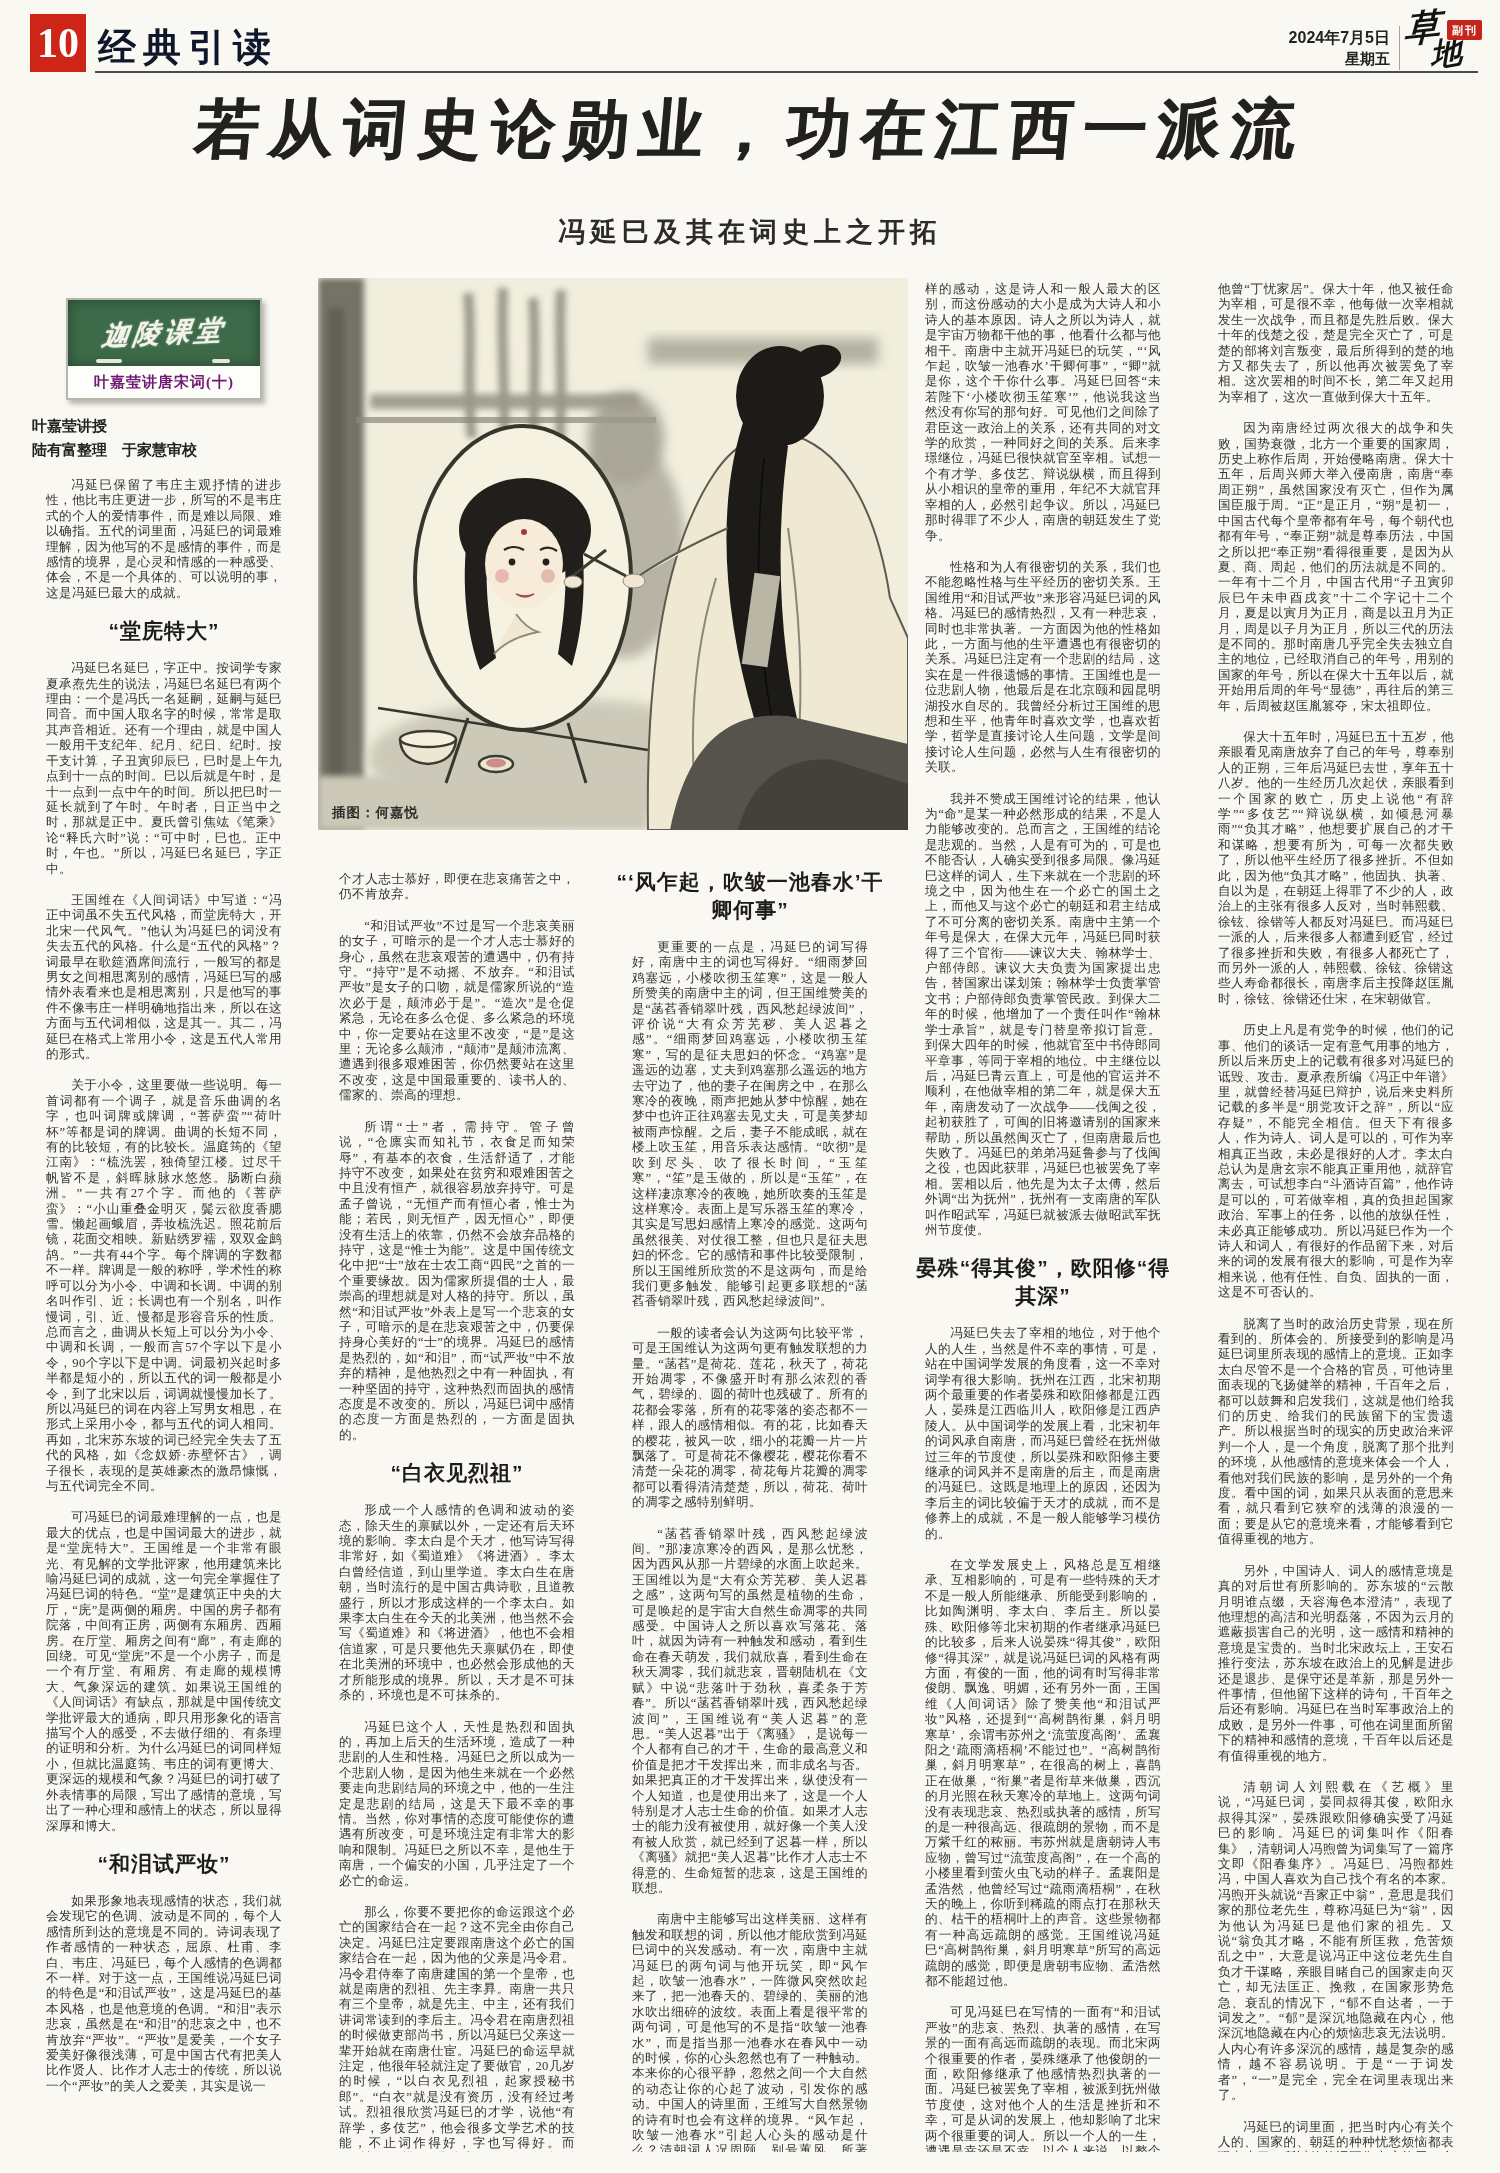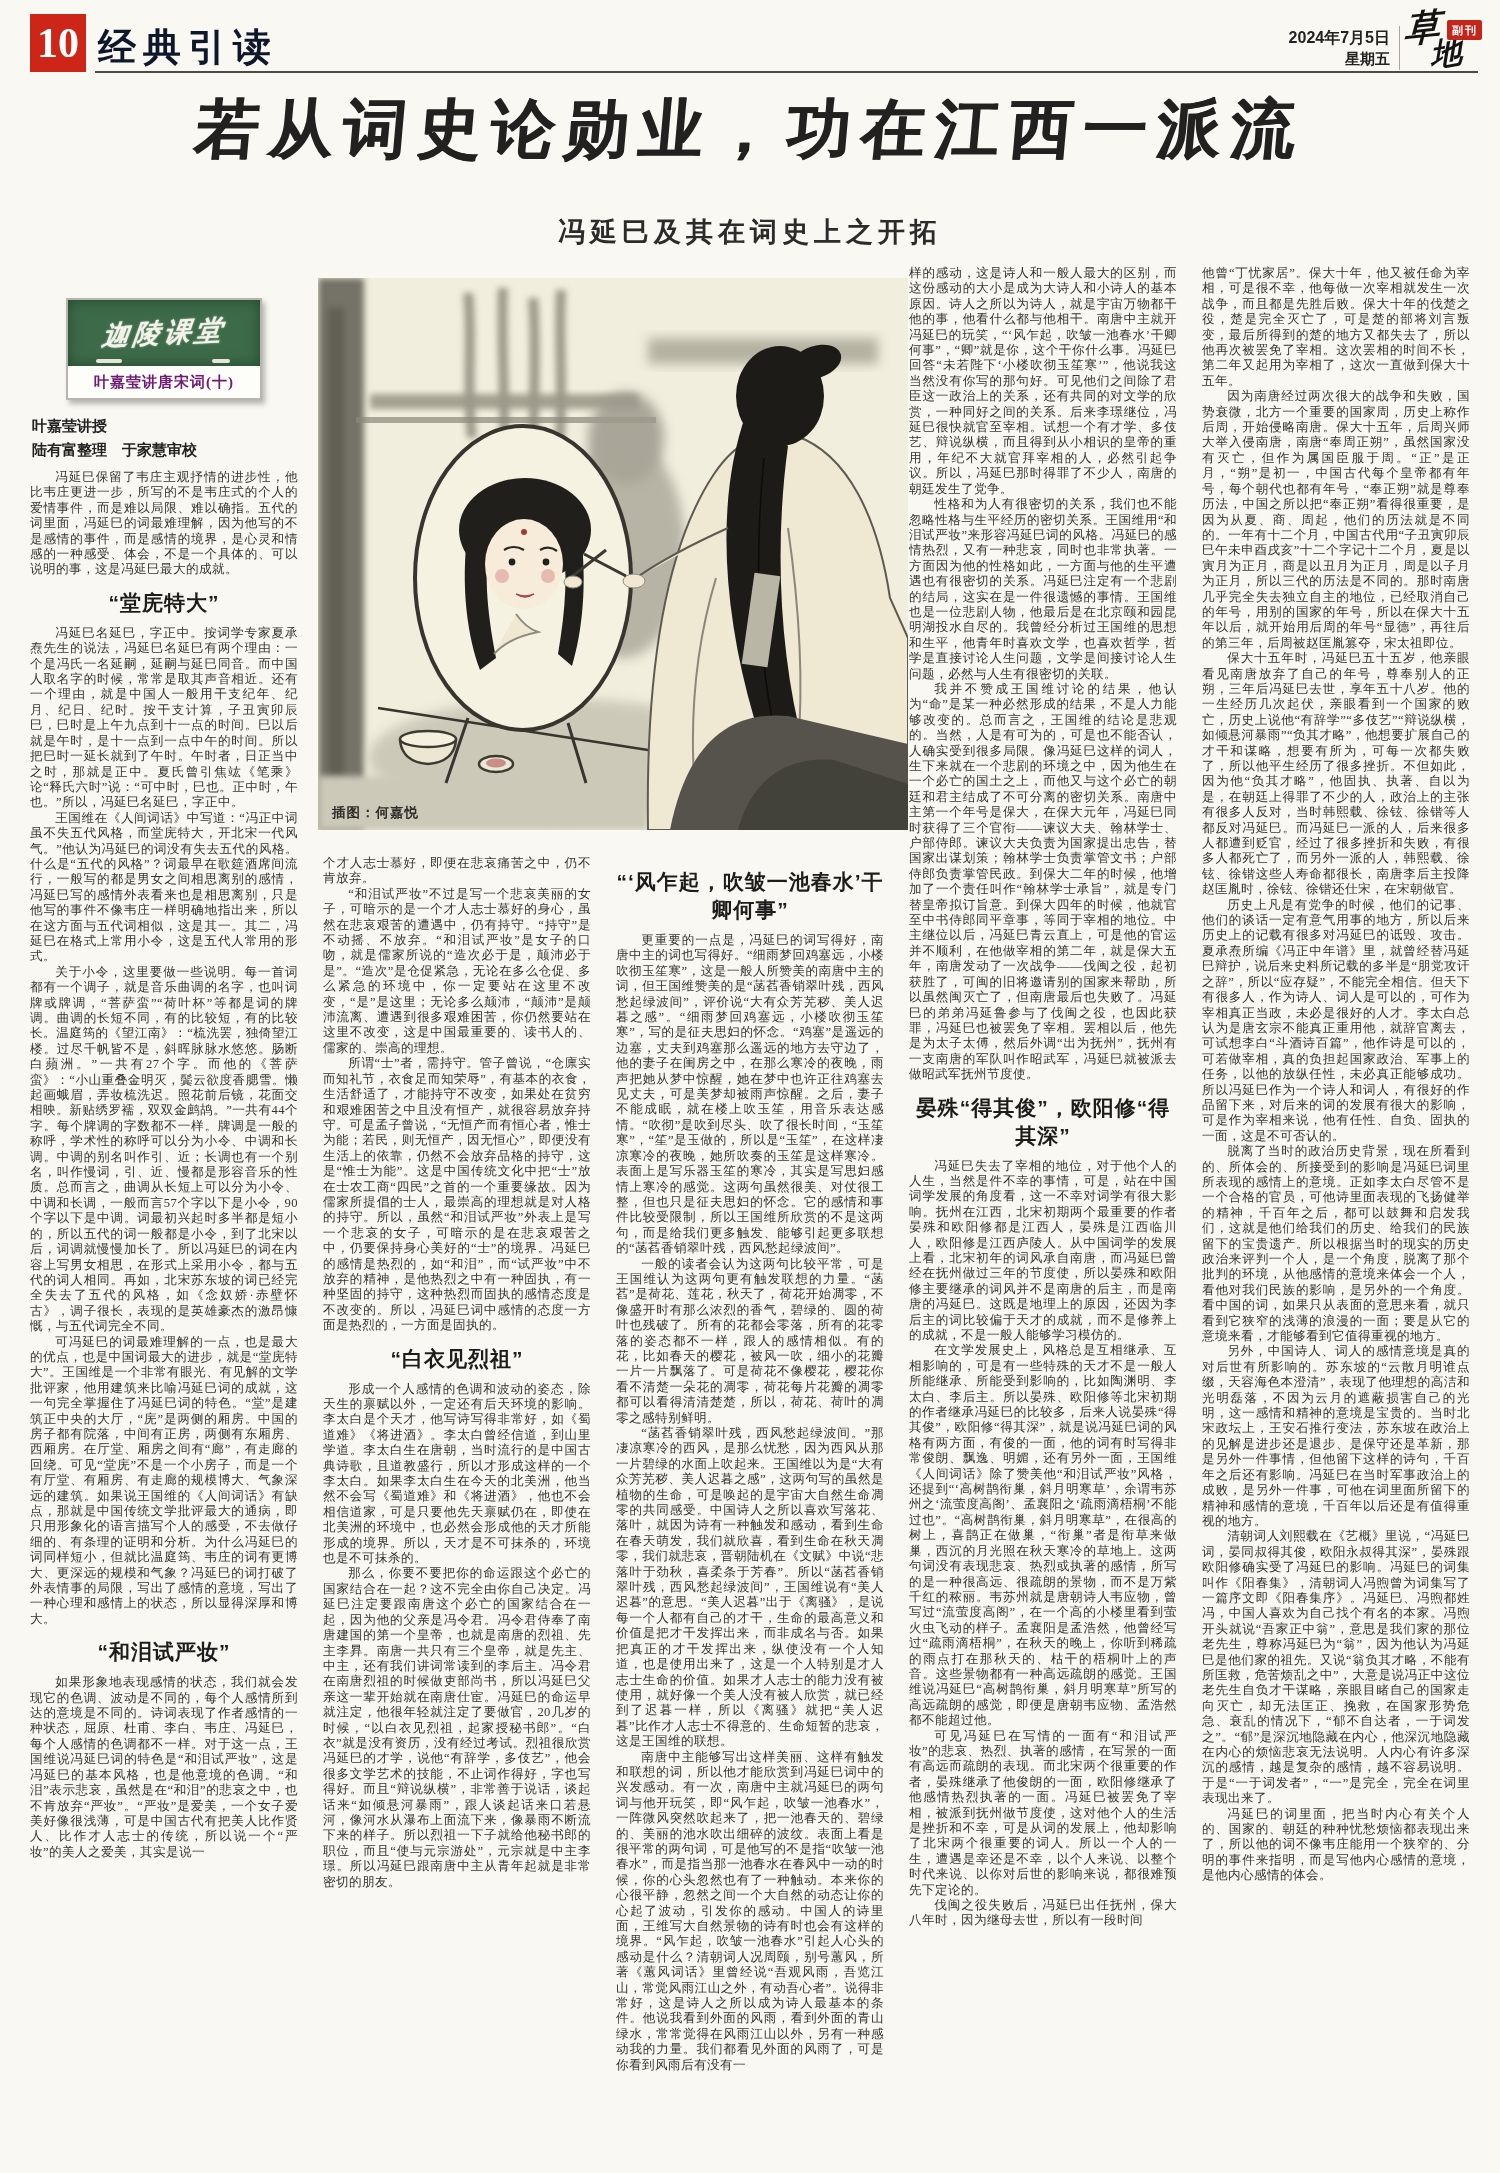--- a/index.html
+++ b/index.html
@@ -61,21 +61,21 @@
   }
   
   .col{position:absolute;overflow:hidden;}
   #col1{left:30px;top:270px;width:268px;height:1882px;}
   #col2{left:323px;top:856px;width:268px;height:1296px;}
   #col3{left:616px;top:862px;width:268px;height:1290px;}
   #col4{left:909px;top:266px;width:268px;height:1886px;}
   #col5{left:1202px;top:266px;width:268px;height:1886px;}
   .para,.para-cont{
     font-size:12.6px;line-height:15.4px;letter-spacing:0.4px;
-    text-align:justify;margin:0;color:#34332f;
+    text-align:justify;margin:16px;color:#34332f;
   }
   .para{text-indent:2em;}
   .para-cont{text-indent:0;}
   .col-head{
     font-size:21px;font-weight:bold;text-align:center;color:#1d1c1a;
     margin:11px 0 9px 0;letter-spacing:1px;
     font-family:"Liberation Sans","DejaVu Sans",sans-serif;
   }
   
   .logo-box{
@@ -235,20 +235,21 @@
   <h3 class="col-head">“和泪试严妆”</h3>
   <p class="para">如果形象地表现感情的状态，我们就会发现它的色调、波动是不同的，每个人感情所到达的意境是不同的。诗词表现了作者感情的一种状态，屈原、杜甫、李白、韦庄、冯延巳，每个人感情的色调都不一样。对于这一点，王国维说冯延巳词的特色是“和泪试严妆”，这是冯延巳的基本风格，也是他意境的色调。“和泪”表示悲哀，虽然是在“和泪”的悲哀之中，也不肯放弃“严妆”。“严妆”是爱美，一个女子爱美好像很浅薄，可是中国古代有把美人比作贤人、比作才人志士的传统，所以说一个“严妆”的美人之爱美，其实是说一</p>
 </div>
 
 <div class="col" id="col2">
   <p class="para-cont">个才人志士慕好，即便在悲哀痛苦之中，仍不肯放弃。</p>
   <p class="para">“和泪试严妆”不过是写一个悲哀美丽的女子，可暗示的是一个才人志士慕好的身心，虽然在悲哀艰苦的遭遇中，仍有持守。“持守”是不动摇、不放弃。“和泪试严妆”是女子的口吻，就是儒家所说的“造次必于是，颠沛必于是”。“造次”是仓促紧急，无论在多么仓促、多么紧急的环境中，你一定要站在这里不改变，“是”是这里；无论多么颠沛，“颠沛”是颠沛流离、遭遇到很多艰难困苦，你仍然要站在这里不改变，这是中国最重要的、读书人的、儒家的、崇高的理想。</p>
   <p class="para">所谓“士”者，需持守。管子曾说，“仓廪实而知礼节，衣食足而知荣辱”，有基本的衣食，生活舒适了，才能持守不改变，如果处在贫穷和艰难困苦之中且没有恒产，就很容易放弃持守。可是孟子曾说，“无恒产而有恒心者，惟士为能；若民，则无恒产，因无恒心”，即便没有生活上的依靠，仍然不会放弃品格的持守，这是“惟士为能”。这是中国传统文化中把“士”放在士农工商“四民”之首的一个重要缘故。因为儒家所提倡的士人，最崇高的理想就是对人格的持守。所以，虽然“和泪试严妆”外表上是写一个悲哀的女子，可暗示的是在悲哀艰苦之中，仍要保持身心美好的“士”的境界。冯延巳的感情是热烈的，如“和泪”，而“试严妆”中不放弃的精神，是他热烈之中有一种固执，有一种坚固的持守，这种热烈而固执的感情态度是不改变的。所以，冯延巳词中感情的态度一方面是热烈的，一方面是固执的。</p>
   <h3 class="col-head">“白衣见烈祖”</h3>
   <p class="para">形成一个人感情的色调和波动的姿态，除天生的禀赋以外，一定还有后天环境的影响。李太白是个天才，他写诗写得非常好，如《蜀道难》《将进酒》。李太白曾经信道，到山里学道。李太白生在唐朝，当时流行的是中国古典诗歌，且道教盛行，所以才形成这样的一个李太白。如果李太白生在今天的北美洲，他当然不会写《蜀道难》和《将进酒》，他也不会相信道家，可是只要他先天禀赋仍在，即使在北美洲的环境中，也必然会形成他的天才所能形成的境界。所以，天才是不可抹杀的，环境也是不可抹杀的。</p>
+  <p class="para">冯延巳这个人，天性是热烈和固执的，再加上后天的生活环境，造成了一种悲剧的人生和性格。冯延巳之所以成为一个悲剧人物，是因为他生来就在一个必然要走向悲剧结局的环境之中，他的一生注定是悲剧的结局，这是天下最不幸的事情。当然，你对事情的态度可能使你的遭遇有所改变，可是环境注定有非常大的影响和限制。冯延巳之所以不幸，是他生于南唐，一个偏安的小国，几乎注定了一个必亡的命运。</p>
   <p class="para">那么，你要不要把你的命运跟这个必亡的国家结合在一起？这不完全由你自己决定。冯延巳注定要跟南唐这个必亡的国家结合在一起，因为他的父亲是冯令君。冯令君侍奉了南唐建国的第一个皇帝，也就是南唐的烈祖、先主李昪。南唐一共只有三个皇帝，就是先主、中主，还有我们讲词常读到的李后主。冯令君在南唐烈祖的时候做吏部尚书，所以冯延巳父亲这一辈开始就在南唐仕宦。冯延巳的命运早就注定，他很年轻就注定了要做官，20几岁的时候，“以白衣见烈祖，起家授秘书郎”。“白衣”就是没有资历，没有经过考试。烈祖很欣赏冯延巳的才学，说他“有辞学，多伎艺”，他会很多文学艺术的技能，不止词作得好，字也写得好。而且“辩说纵横”，非常善于说话，谈起话来“如倾悬河暴雨”，跟人谈起话来口若悬河，像河水从瀑布上面流下来，像暴雨不断流下来的样子。所以烈祖一下子就给他秘书郎的职位，而且“使与元宗游处”，元宗就是中主李璟。所以冯延巳跟南唐中主从青年起就是非常密切的朋友。</p>
 </div>
 
 <div class="col" id="col3">
   <h3 class="col-head" style="margin-top:6px">“‘风乍起，吹皱一池春水’干卿何事”</h3>
   <p class="para">更重要的一点是，冯延巳的词写得好，南唐中主的词也写得好。“细雨梦回鸡塞远，小楼吹彻玉笙寒”，这是一般人所赞美的南唐中主的词，但王国维赞美的是“菡萏香销翠叶残，西风愁起绿波间”，评价说“大有众芳芜秽、美人迟暮之感”。“细雨梦回鸡塞远，小楼吹彻玉笙寒”，写的是征夫思妇的怀念。“鸡塞”是遥远的边塞，丈夫到鸡塞那么遥远的地方去守边了，他的妻子在闺房之中，在那么寒冷的夜晚，雨声把她从梦中惊醒，她在梦中也许正往鸡塞去见丈夫，可是美梦却被雨声惊醒。之后，妻子不能成眠，就在楼上吹玉笙，用音乐表达感情。“吹彻”是吹到尽头、吹了很长时间，“玉笙寒”，“笙”是玉做的，所以是“玉笙”，在这样凄凉寒冷的夜晚，她所吹奏的玉笙是这样寒冷。表面上是写乐器玉笙的寒冷，其实是写思妇感情上寒冷的感觉。这两句虽然很美、对仗很工整，但也只是征夫思妇的怀念。它的感情和事件比较受限制，所以王国维所欣赏的不是这两句，而是给我们更多触发、能够引起更多联想的“菡萏香销翠叶残，西风愁起绿波间”。</p>
   <p class="para">一般的读者会认为这两句比较平常，可是王国维认为这两句更有触发联想的力量。“菡萏”是荷花、莲花，秋天了，荷花开始凋零，不像盛开时有那么浓烈的香气，碧绿的、圆的荷叶也残破了。所有的花都会零落，所有的花零落的姿态都不一样，跟人的感情相似。有的花，比如春天的樱花，被风一吹，细小的花瓣一片一片飘落了。可是荷花不像樱花，樱花你看不清楚一朵花的凋零，荷花每片花瓣的凋零都可以看得清清楚楚，所以，荷花、荷叶的凋零之感特别鲜明。</p>
   <p class="para">“菡萏香销翠叶残，西风愁起绿波间。”那凄凉寒冷的西风，是那么忧愁，因为西风从那一片碧绿的水面上吹起来。王国维以为是“大有众芳芜秽、美人迟暮之感”，这两句写的虽然是植物的生命，可是唤起的是宇宙大自然生命凋零的共同感受。中国诗人之所以喜欢写落花、落叶，就因为诗有一种触发和感动，看到生命在春天萌发，我们就欣喜，看到生命在秋天凋零，我们就悲哀，晋朝陆机在《文赋》中说“悲落叶于劲秋，喜柔条于芳春”。所以“菡萏香销翠叶残，西风愁起绿波间”，王国维说有“美人迟暮”的意思。“美人迟暮”出于《离骚》，是说每一个人都有自己的才干，生命的最高意义和价值是把才干发挥出来，而非成名与否。如果把真正的才干发挥出来，纵使没有一个人知道，也是使用出来了，这是一个人特别是才人志士生命的价值。如果才人志士的能力没有被使用，就好像一个美人没有被人欣赏，就已经到了迟暮一样，所以《离骚》就把“美人迟暮”比作才人志士不得意的、生命短暂的悲哀，这是王国维的联想。</p>
   <p class="para">南唐中主能够写出这样美丽、这样有触发和联想的词，所以他才能欣赏到冯延巳词中的兴发感动。有一次，南唐中主就冯延巳的两句词与他开玩笑，即“风乍起，吹皱一池春水”，一阵微风突然吹起来了，把一池春天的、碧绿的、美丽的池水吹出细碎的波纹。表面上看是很平常的两句词，可是他写的不是指“吹皱一池春水”，而是指当那一池春水在春风中一动的时候，你的心头忽然也有了一种触动。本来你的心很平静，忽然之间一个大自然的动态让你的心起了波动，引发你的感动。中国人的诗里面，王维写大自然景物的诗有时也会有这样的境界。“风乍起，吹皱一池春水”引起人心头的感动是什么？清朝词人况周颐，别号蕙风，所著《蕙风词话》里曾经说“吾观风雨，吾览江山，常觉风雨江山之外，有动吾心者”。说得非常好，这是诗人之所以成为诗人最基本的条件。他说我看到外面的风雨，看到外面的青山绿水，常常觉得在风雨江山以外，另有一种感动我的力量。我们都看见外面的风雨了，可是你看到风雨后有没有一</p>
 </div>

